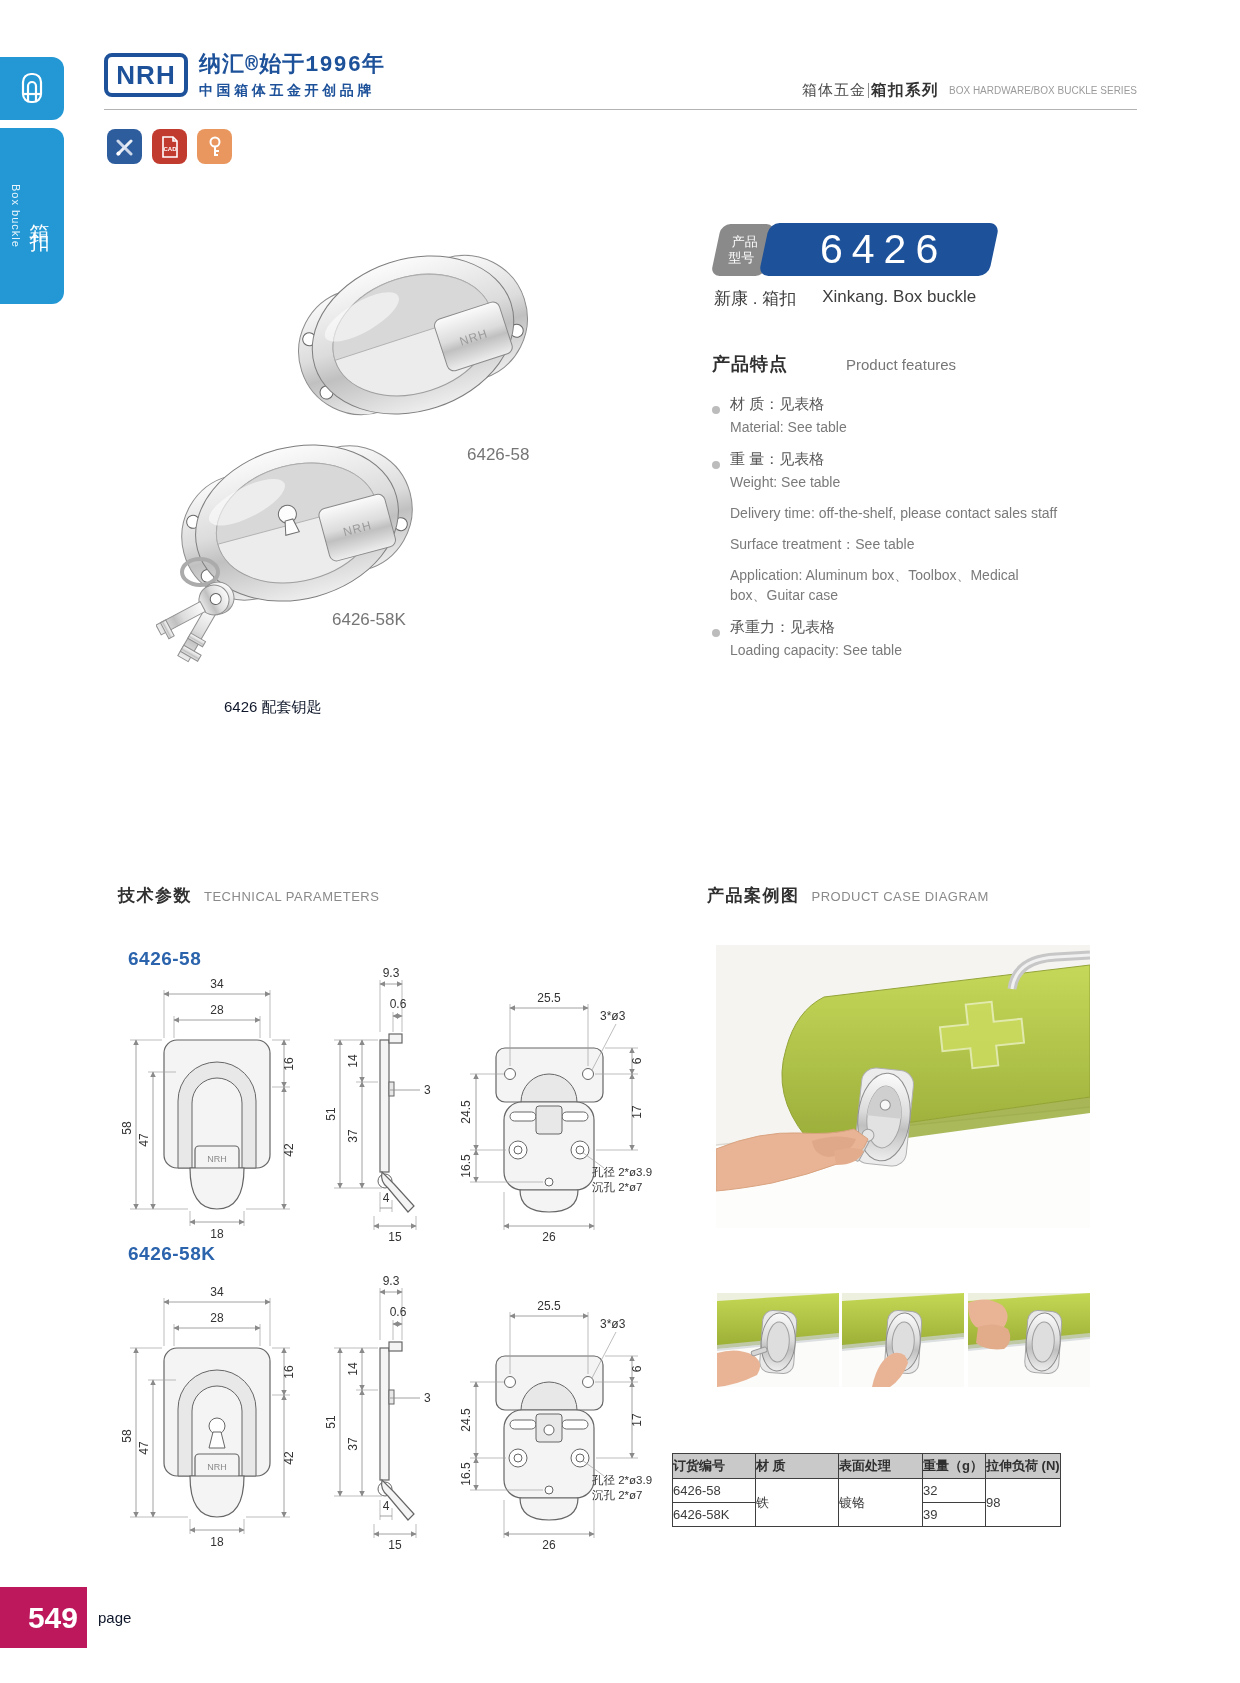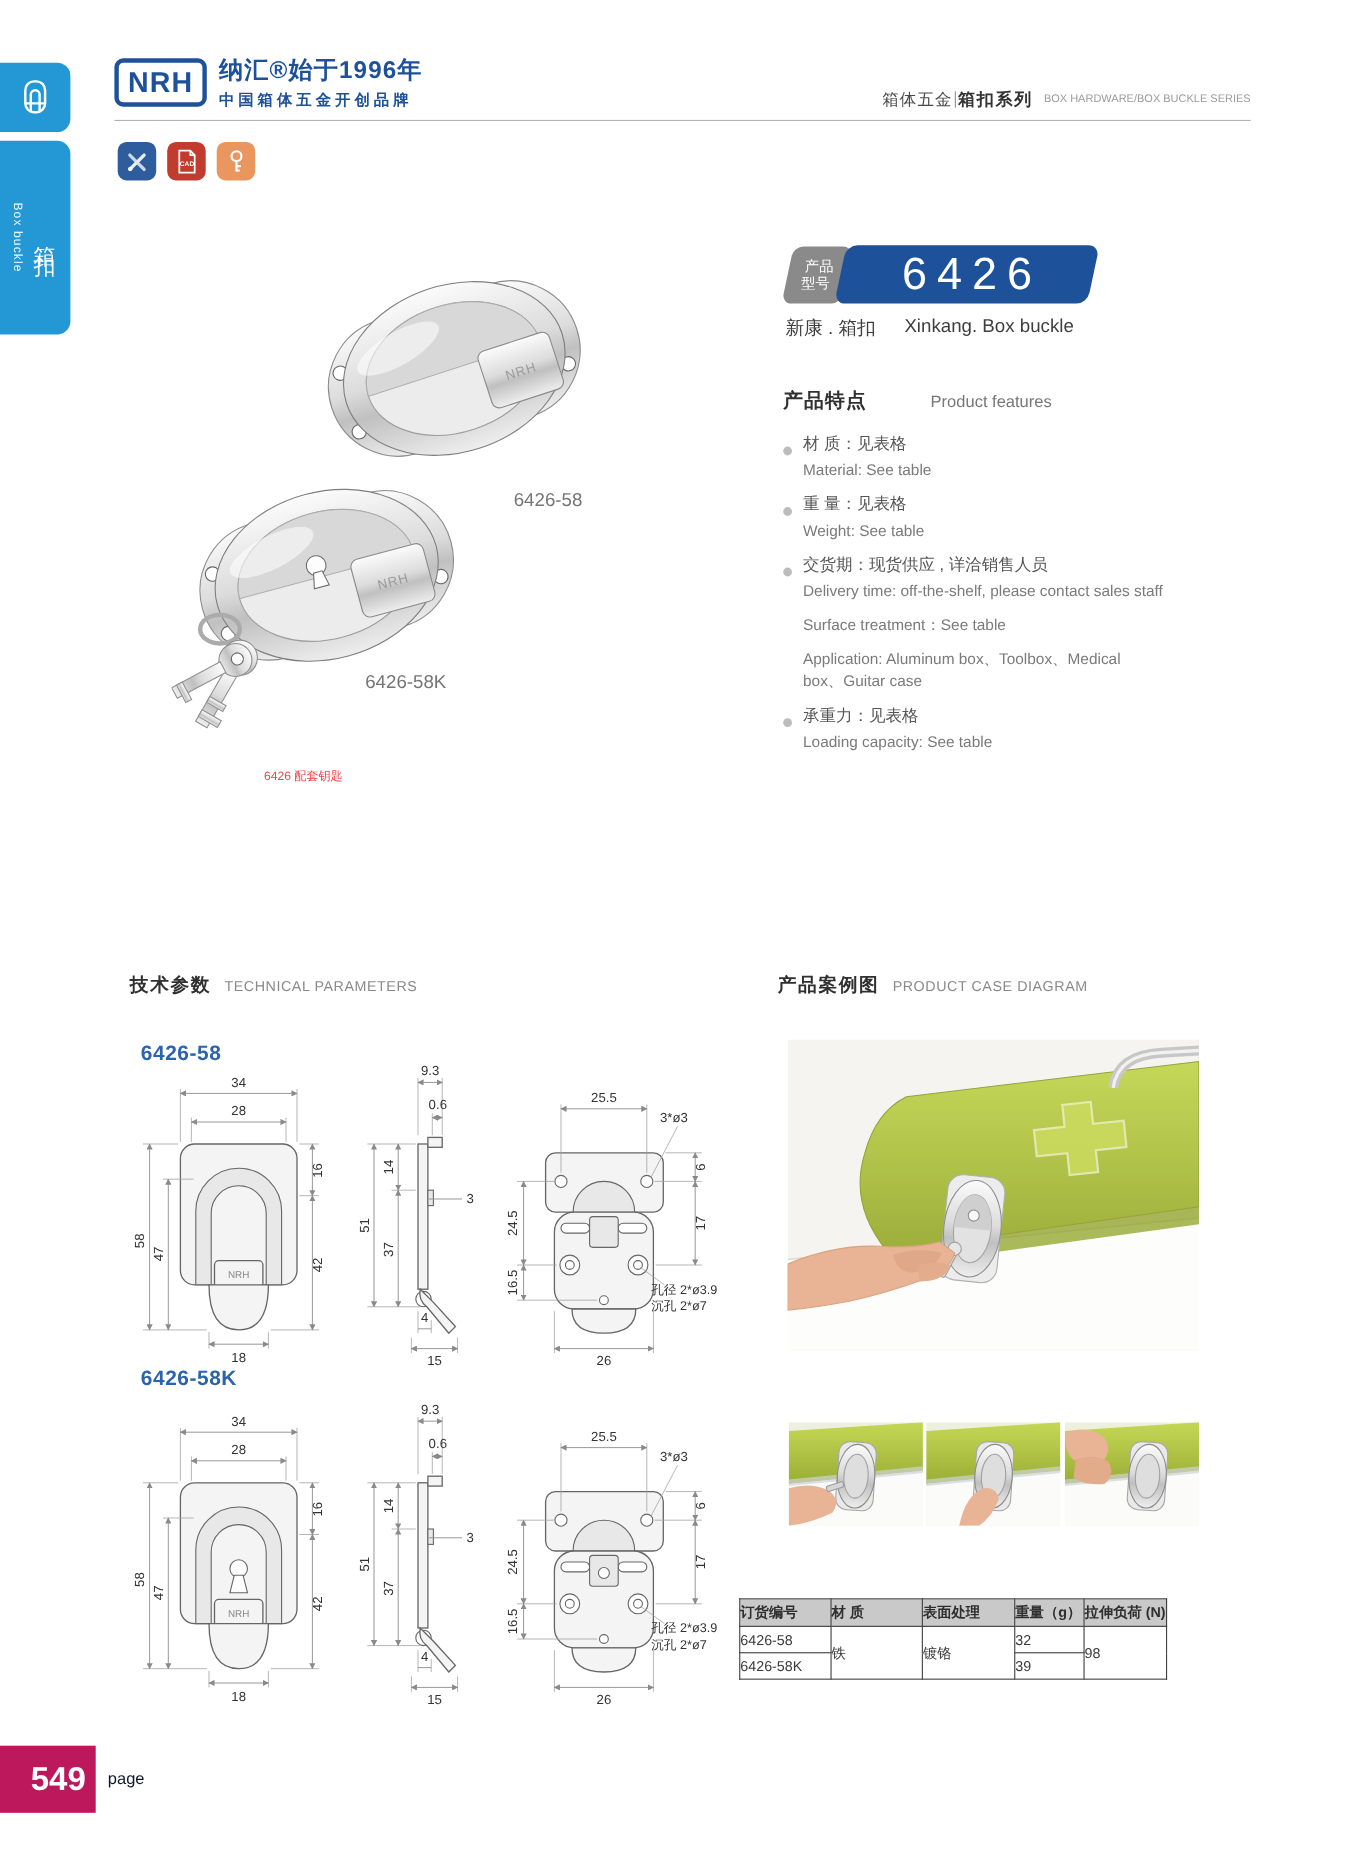--- a/index.html
+++ b/index.html
@@ -10,37 +10,37 @@
              border-radius:0 12px 12px 0;display:flex;align-items:center;justify-content:center;}
   .side-tab{position:absolute;left:0;top:128px;width:64px;height:176px;background:#2398d5;
             border-radius:0 12px 12px 0;display:flex;flex-direction:row;align-items:center;
             justify-content:center;gap:5px;}
   .tab-en{writing-mode:vertical-rl;color:#eaf6fd;font-size:11px;letter-spacing:1px;}
   .tab-zh{writing-mode:vertical-rl;color:#fff;font-size:20px;letter-spacing:8px;}
   
   .logo-box{position:absolute;left:104px;top:53px;width:76px;height:36px;border:4px solid #1d5199;
             border-radius:8px;display:flex;align-items:center;justify-content:center;background:#fff;}
   .logo-text{color:#1d5199;font-weight:bold;font-size:26px;letter-spacing:1px;}
-  .brand{position:absolute;left:199px;top:49px;color:#1d5199;}
+  .brand{position:absolute;left:199px;top:49px;color:#1d5199;font-family:Liberation Mono, monospace;}
   .brand1{font-size:22px;font-weight:bold;letter-spacing:1px;}
   .brand2{font-size:14px;font-weight:bold;letter-spacing:3.6px;margin-top:3px;}
   .series{position:absolute;top:80px;right:103px;display:flex;align-items:center;gap:2px;}
   .series .cat{font-size:15px;color:#4a4a4a;letter-spacing:1px;}
   .series .bar{width:1px;height:15px;background:#8f8f8f;}
   .series .zh{font-size:15.5px;font-weight:bold;color:#333;letter-spacing:1.5px;}
   .series .en{font-size:10px;color:#9b9b9b;margin-left:8px;}
   .hr-top{position:absolute;left:104px;top:109px;width:1033px;height:1px;background:#b3b3b3;}
   
   .tools{position:absolute;left:107px;top:129px;display:flex;gap:10px;}
   .tool{width:35px;height:35px;border-radius:8px;display:flex;align-items:center;justify-content:center;}
   .t-blue{background:#2e5d9e}.t-red{background:#c23b2f}.t-orange{background:#e9975f}
   
   .abs{position:absolute;}
   .lbl{position:absolute;color:#757575;font-size:17px;}
-  .keys-cap{position:absolute;color:#ef4444;font-size:11px;margin-left:16px;}
+  .keys-cap{position:absolute;color:#0f172a;font-size:15px;}
   .stamp2{font-size:12px;fill:#9b9b9b;letter-spacing:1px;}
   
   .model-tag{position:absolute;left:716px;top:224px;width:54px;height:52px;background:#8a8a8a;
              border-radius:9px;transform:skewX(-12deg);display:flex;flex-direction:column;
              align-items:center;justify-content:center;color:#fff;font-size:13px;line-height:16px;}
   .model-tag span{transform:skewX(12deg);}
   .model-banner{position:absolute;left:764px;top:223px;width:230px;height:53px;background:#1d5199;
                 border-radius:10px;transform:skewX(-12deg);display:flex;align-items:center;justify-content:center;}
   .model-number{transform:skewX(12deg);color:#fff;font-size:41px;letter-spacing:9px;padding-left:9px;}
   .prod-name{position:absolute;left:714px;top:287px;font-size:17px;color:#3e3e3e;display:flex;gap:26px;}
@@ -233,24 +233,20 @@
       <div class="en">Material: See table</div>
     </div>
     <div class="feat">
       <div class="zh">
           <span class="dot"></span>
           <span>重  量：见表格</span>
         </div>
       <div class="en">Weight: See table</div>
     </div>
     <div class="feat">
-      <div class="zh">
-          <span class="dot"></span>
-          <span>交货期：现货供应 , 详洽销售人员</span>
-        </div>
       <div class="en">Delivery time: off-the-shelf, please contact sales staff</div>
     </div>
     <div class="feat">
       <div class="en">Surface treatment：See table</div>
     </div>
     <div class="feat">
       <div class="en" style="width:290px">Application: Aluminum box、Toolbox、Medical box、Guitar case</div>
     </div>
     <div class="feat">
       <div class="zh">

